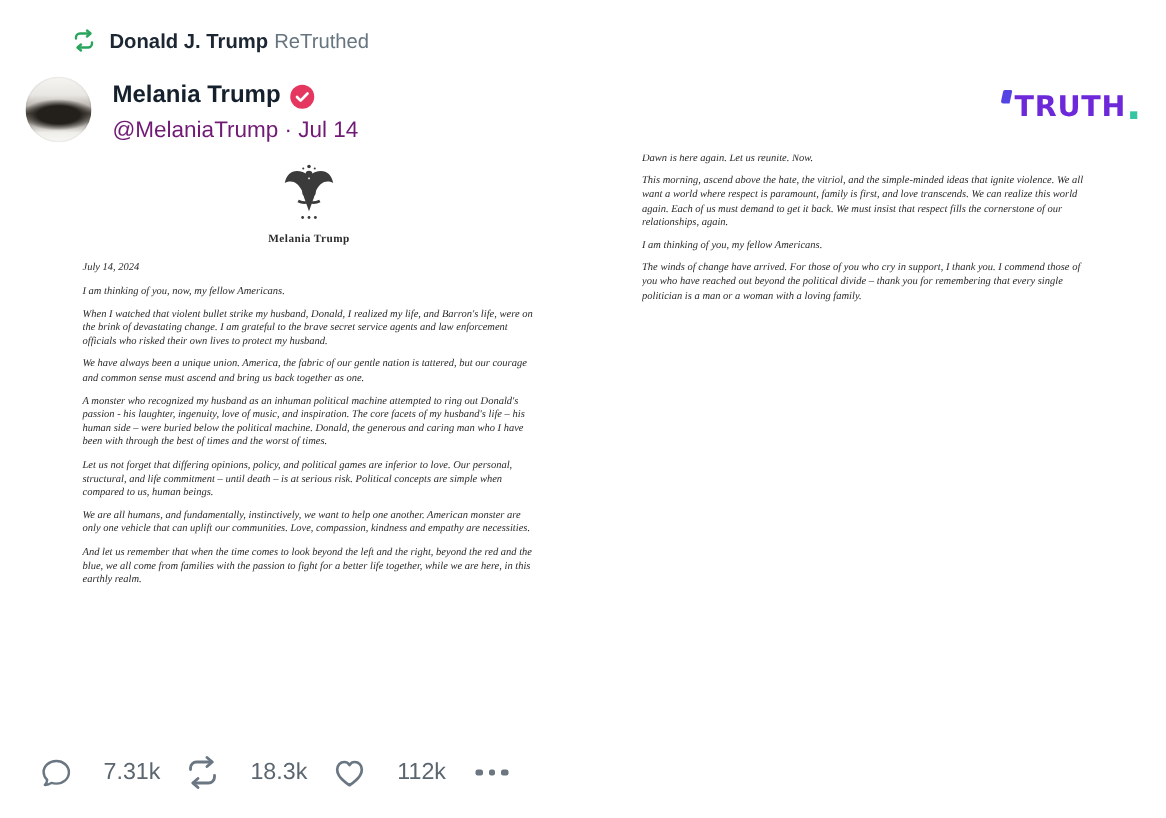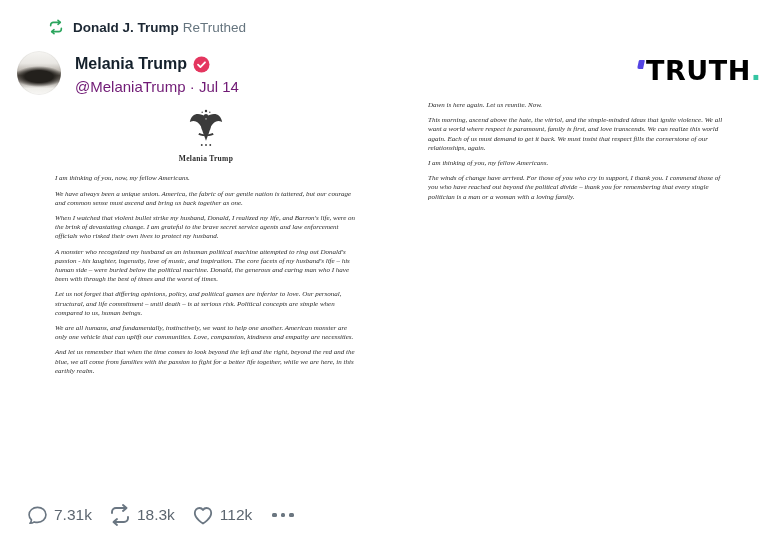--- a/index.html
+++ b/index.html
@@ -21,42 +21,42 @@
               linear-gradient(180deg,#f6f5f2 0%,#e9e7e3 28%,#bcb7b0 44%,#5a544c 56%,#96908a 68%,#efeeea 85%,#f8f7f5 100%);
             box-shadow:0 0 0 1px rgba(0,0,0,0.04) inset; }
   .author-name-row { position:absolute; left:75px; top:55px; display:flex; align-items:center; gap:6px; }
   .author-name { font-size:16px; font-weight:bold; color:#14202b; cursor:pointer; }
   .author-sub { position:absolute; left:75px; top:78px; font-size:15px; color:#701a75; cursor:pointer; }
 
   
   .brand { position:absolute; top:58px; right:16px; display:flex; align-items:flex-start; cursor:pointer; }
   .brand-notch { width:6px; height:9px; background:#5444e4; border-radius:1px 1px 0 2px;
                  transform:skewX(-12deg); margin:2px 2px 0 0; }
-  .brand-text { font-size:27px; font-weight:bold; letter-spacing:0.5px; color:#000000;
+  .brand-text { font-size:19px; font-weight:bold; letter-spacing:0.5px; color:#6d28d9;
                 font-family:"DejaVu Sans", sans-serif; line-height:26px; }
   .brand-dot { font-size:27px; font-weight:bold; color:#35c5a2; line-height:26px;
                font-family:"DejaVu Sans", sans-serif; }
 
   
   .letter { position:absolute; left:0; top:100px; width:777px; height:360px; cursor:pointer; }
   .page { position:absolute; color:#2b2b2b; font-family:"Liberation Serif", serif;
           font-size:7px; line-height:9.2px; text-rendering:optimizeLegibility; }
   .page p { margin:0 0 6px 0;font-style:italic; }
   .page1 { left:55px; top:8px; width:302px; }
   .page2 { left:428px; top:3px; width:295px; height:120px; overflow:hidden; }
   .page2-inner { margin-top:-2px; }
   .seal-wrap { text-align:center; margin-bottom:3px; }
   .seal-wrap svg { display:inline-block; }
   .letterhead { text-align:center; font-weight:bold; font-size:7.5px; margin-bottom:11px;
                 letter-spacing:0.3px; }
   .letter-date { margin-bottom:16px; }
 
   
   .action-bar { position:absolute; left:26px; top:503px; display:flex; align-items:center; }
-  .action { display:flex; align-items:center; gap:5px; margin-right:16px; cursor:pointer; }
+  .action { display:flex; align-items:center; gap:20px; margin-right:16px; cursor:pointer; }
   .action svg { display:block; }
   .action-count { font-size:15.5px; color:#5c6670; font-weight:500; }
   .more-dots { display:flex; gap:4px; align-items:center; padding:6px 4px; cursor:pointer; }
   .more-dots i { width:4.5px; height:4.5px; border-radius:1.5px; background:#6b7680; display:block; }
 </style>
 </head>
 <body>
 
 <div class="stage">
 
@@ -108,23 +108,24 @@
             <path d="M16 27 L20 38 L24 27 Z"></path>
             <path d="M12 29 Q16 31 19 30 L19 32 Q15 33 11 31 Z"></path>
             <path d="M28 29 Q24 31 21 30 L21 32 Q25 33 29 31 Z"></path>
             <circle cx="15" cy="43" r="1.1"></circle>
               <circle cx="20" cy="43" r="1.1"></circle>
               <circle cx="25" cy="43" r="1.1"></circle>
           </g>
         </svg>
       </div>
       <div class="letterhead">Melania Trump</div>
+      <p class="letter-date">July 14, 2024</p>
       <p>I am thinking of you, now, my fellow Americans.</p>
+      <p>When I watched that violent bullet strike my husband, Donald, I realized my life, and Barron's life, were on the brink of devastating change.  I am grateful to the brave secret service agents and law enforcement officials who risked their own lives to protect my husband.</p>
       <p>We have always been a unique union.  America, the fabric of our gentle nation is tattered, but our courage and common sense must ascend and bring us back together as one.</p>
-      <p>When I watched that violent bullet strike my husband, Donald, I realized my life, and Barron's life, were on the brink of devastating change.  I am grateful to the brave secret service agents and law enforcement officials who risked their own lives to protect my husband.</p>
       <p>A monster who recognized my husband as an inhuman political machine attempted to ring out Donald's passion - his laughter, ingenuity, love of music, and inspiration.  The core facets of my husband's life – his human side – were buried below the political machine.  Donald, the generous and caring man who I have been with through the best of times and the worst of times.</p>
       <p>Let us not forget that differing opinions, policy, and political games are inferior to love.  Our personal, structural, and life commitment – until death – is at serious risk.  Political concepts are simple when compared to us, human beings.</p>
       <p>We are all humans, and fundamentally, instinctively, we want to help one another.  American monster are only one vehicle that can uplift our communities.  Love, compassion, kindness and empathy are necessities.</p>
       <p>And let us remember that when the time comes to look beyond the left and the right, beyond the red and the blue, we all come from families with the passion to fight for a better life together, while we are here, in this earthly realm.</p>
     </div>
 
     <div class="page page2">
       <div class="page2-inner">
         <p>Dawn is here again.  Let us reunite.  Now.</p>
         <p>This morning, ascend above the hate, the vitriol, and the simple-minded ideas that ignite violence.  We all want a world where respect is paramount, family is first, and love transcends.  We can realize this world again.  Each of us must demand to get it back.  We must insist that respect fills the cornerstone of our relationships, again.</p>

